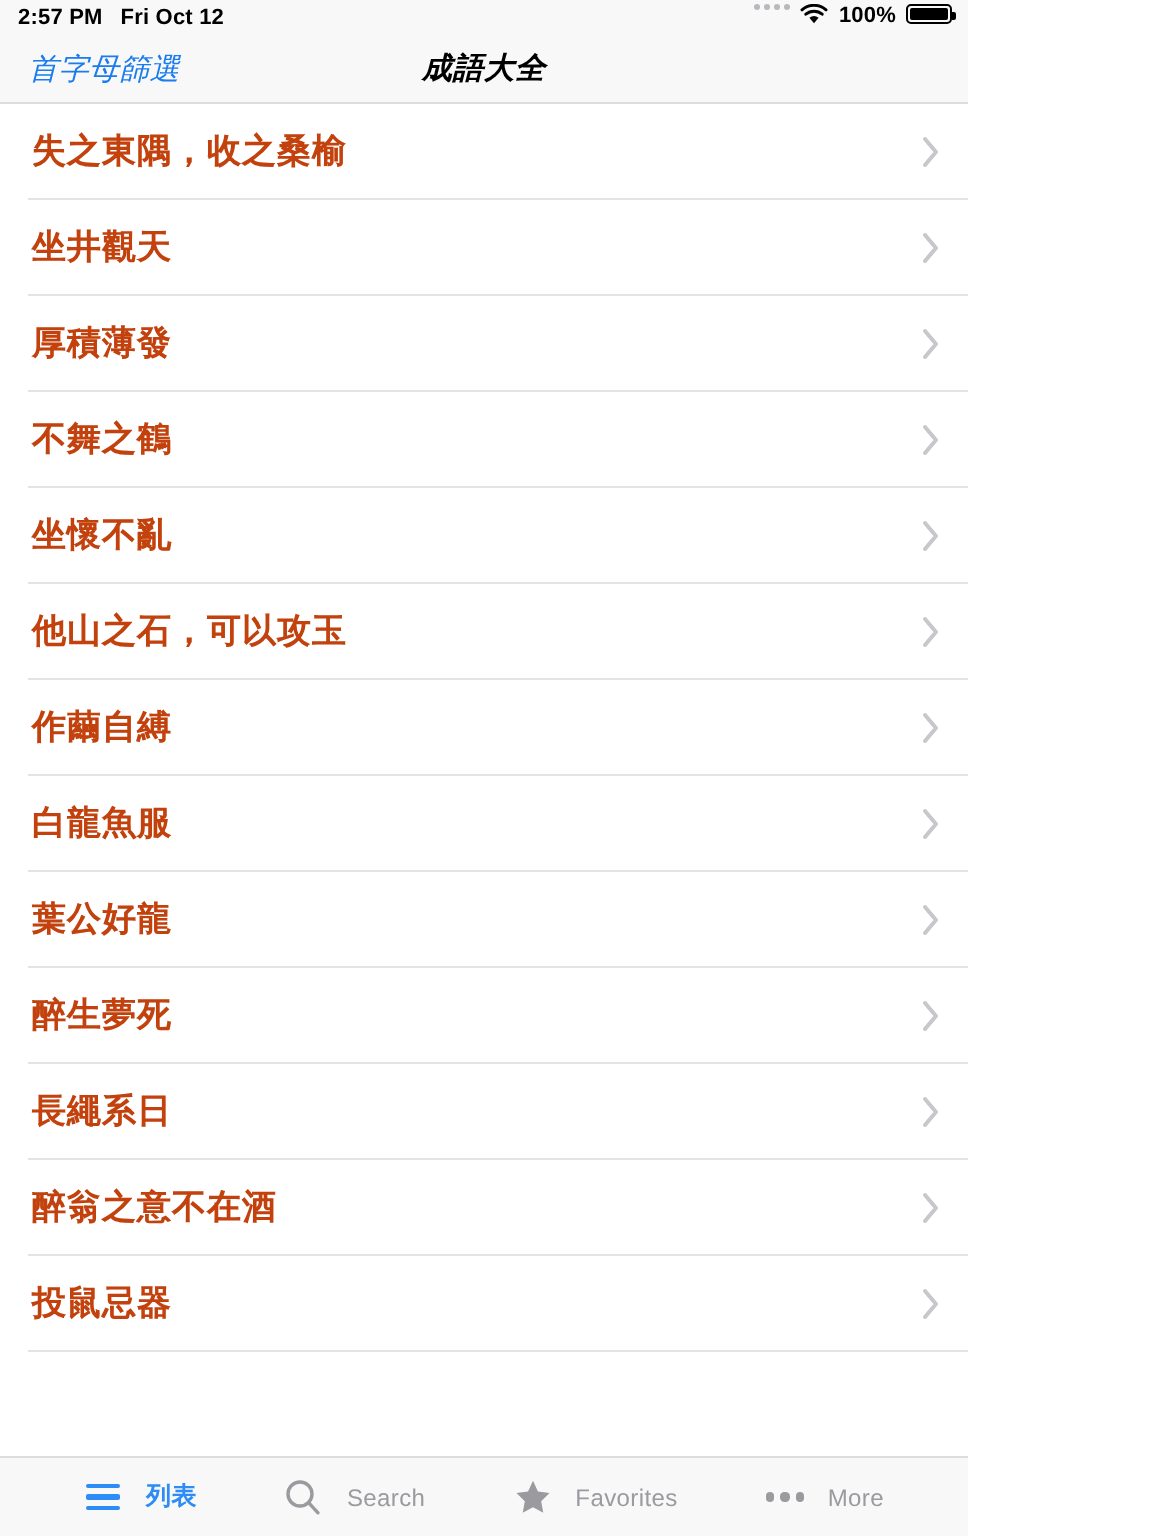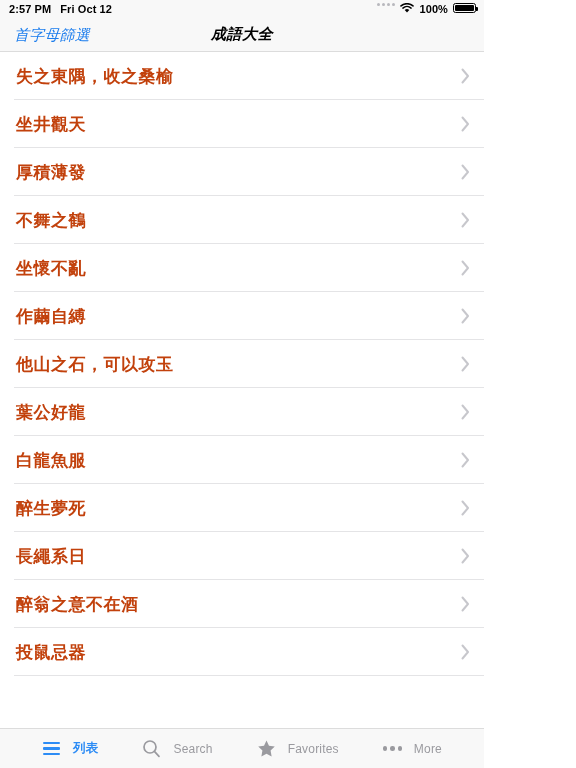--- a/index.html
+++ b/index.html
@@ -180,49 +180,49 @@
     <div class="row">
       <span class="row-label">坐懷不亂</span>
       <span class="chev">
           <svg width="9" height="16" viewBox="0 0 9 16">
             <path d="M1.5 1.5 L7 8 L1.5 14.5" stroke="#c7c7cc" stroke-width="2" fill="none" stroke-linecap="round" stroke-linejoin="round"></path>
           </svg>
         </span>
     </div>
 
     <div class="row">
+      <span class="row-label">他山之石，可以攻玉</span>
+      <span class="chev">
+          <svg width="9" height="16" viewBox="0 0 9 16">
+            <path d="M1.5 1.5 L7 8 L1.5 14.5" stroke="#c7c7cc" stroke-width="2" fill="none" stroke-linecap="round" stroke-linejoin="round"></path>
+          </svg>
+        </span>
+    </div>
+
+    <div class="row">
       <span class="row-label">作繭自縛</span>
       <span class="chev">
           <svg width="9" height="16" viewBox="0 0 9 16">
             <path d="M1.5 1.5 L7 8 L1.5 14.5" stroke="#c7c7cc" stroke-width="2" fill="none" stroke-linecap="round" stroke-linejoin="round"></path>
           </svg>
         </span>
     </div>
 
-    <div class="row">
-      <span class="row-label">他山之石，可以攻玉</span>
-      <span class="chev">
-          <svg width="9" height="16" viewBox="0 0 9 16">
-            <path d="M1.5 1.5 L7 8 L1.5 14.5" stroke="#c7c7cc" stroke-width="2" fill="none" stroke-linecap="round" stroke-linejoin="round"></path>
-          </svg>
-        </span>
-    </div>
-
+
+    <div class="row">
+      <span class="row-label">白龍魚服</span>
+      <span class="chev">
+          <svg width="9" height="16" viewBox="0 0 9 16">
+            <path d="M1.5 1.5 L7 8 L1.5 14.5" stroke="#c7c7cc" stroke-width="2" fill="none" stroke-linecap="round" stroke-linejoin="round"></path>
+          </svg>
+        </span>
+    </div>
 
     <div class="row">
       <span class="row-label">葉公好龍</span>
-      <span class="chev">
-          <svg width="9" height="16" viewBox="0 0 9 16">
-            <path d="M1.5 1.5 L7 8 L1.5 14.5" stroke="#c7c7cc" stroke-width="2" fill="none" stroke-linecap="round" stroke-linejoin="round"></path>
-          </svg>
-        </span>
-    </div>
-
-    <div class="row">
-      <span class="row-label">白龍魚服</span>
       <span class="chev">
           <svg width="9" height="16" viewBox="0 0 9 16">
             <path d="M1.5 1.5 L7 8 L1.5 14.5" stroke="#c7c7cc" stroke-width="2" fill="none" stroke-linecap="round" stroke-linejoin="round"></path>
           </svg>
         </span>
     </div>
 
     <div class="row">
       <span class="row-label">醉生夢死</span>
       <span class="chev">

